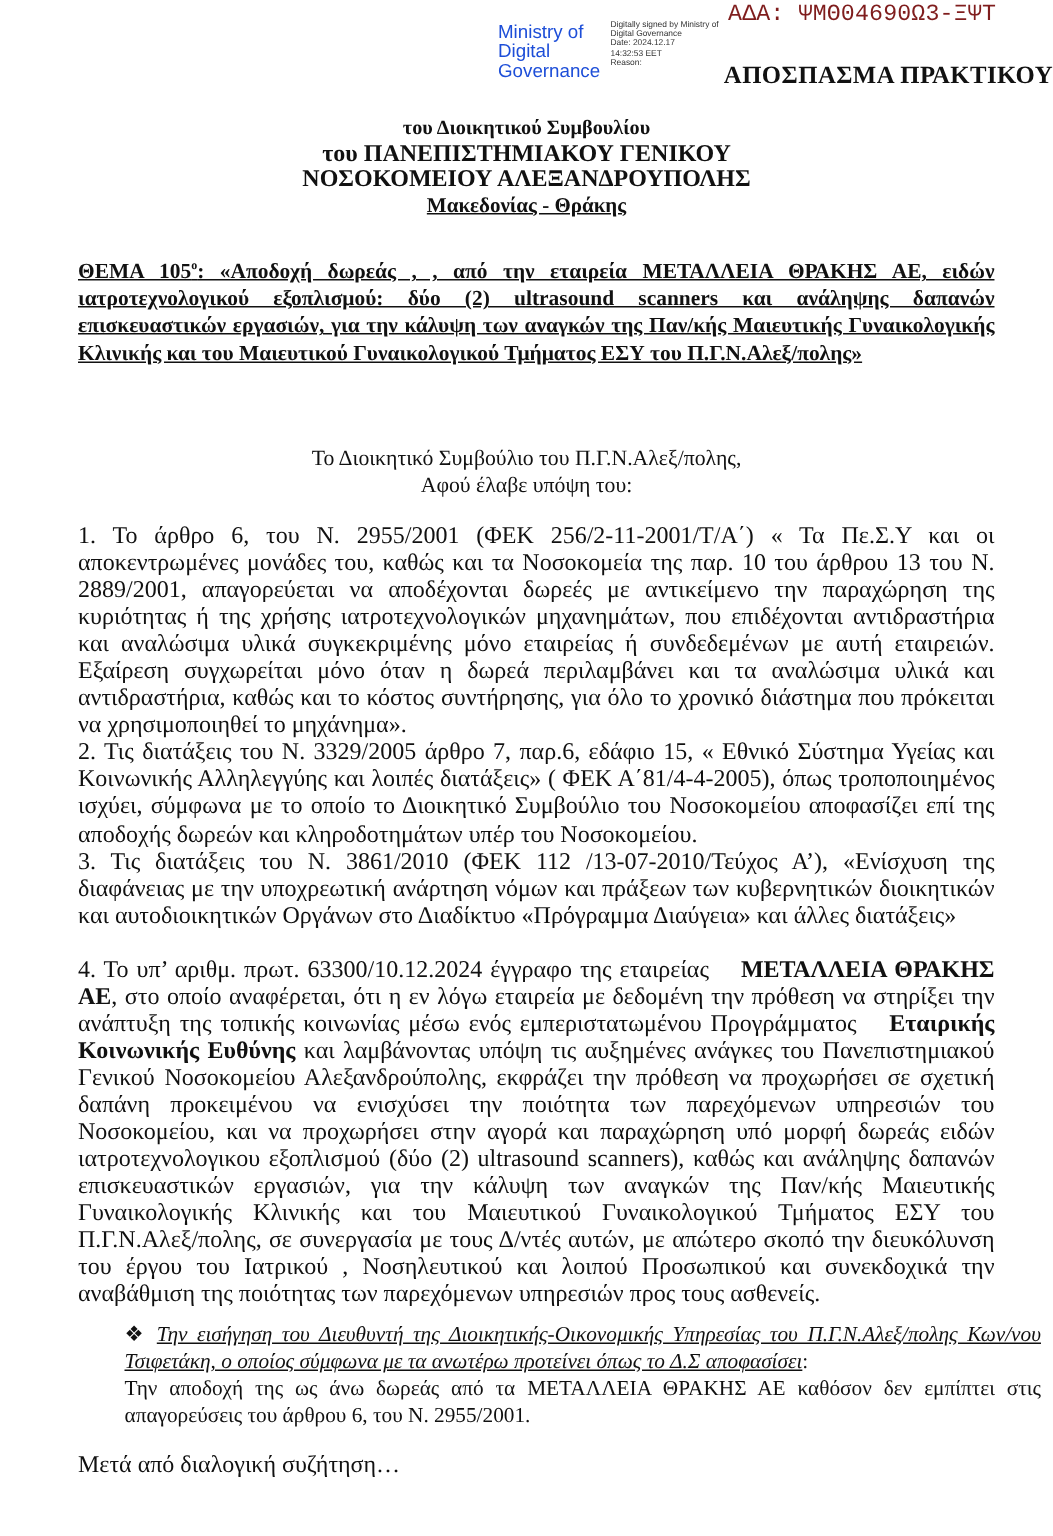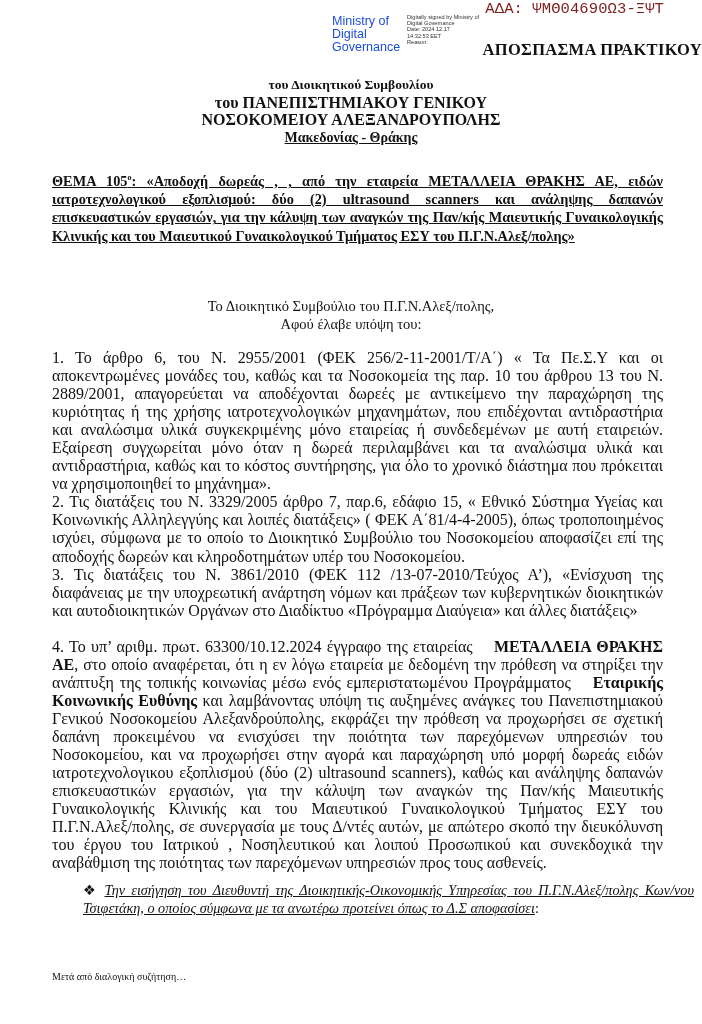--- a/index.html
+++ b/index.html
@@ -52,21 +52,21 @@
   .gap { height: 18px; }
   b { font-weight: bold; margin-left: 16px; }
   .recommend {
     position: absolute; top: 881px; left: 52px; width: 611px;
     font-size: 14.2px; line-height: 18.05px; text-align: justify; margin-left: 31px;
   }
   .recommend .ital { font-style: italic; text-decoration: underline; }
   .recommend .bullet { font-style: normal; margin-right: 6px; }
   .closing {
     position: absolute; top: 968px; left: 52px; width: 611px;
-    font-size: 10px; line-height: 18px;
+    font-size: 16px; line-height: 18px;
   }
 </style>
 </head>
 <body>
 
 <div class="ada">ΑΔΑ: ΨΜΘ04690Ω3-ΞΨΤ</div>
 
 <div>
   <div class="sig-name">Ministry of Digital Governance</div>
   <div class="sig-details">
@@ -98,15 +98,16 @@
 <div class="body-text">
   <p>1. Το άρθρο 6, του Ν. 2955/2001 (ΦΕΚ 256/2-11-2001/Τ/Α΄) « Τα Πε.Σ.Υ και οι αποκεντρωμένες μονάδες του, καθώς και τα Νοσοκομεία της παρ. 10 του άρθρου 13 του Ν. 2889/2001, απαγορεύεται να αποδέχονται δωρεές με αντικείμενο την παραχώρηση της κυριότητας ή της χρήσης ιατροτεχνολογικών μηχανημάτων, που επιδέχονται αντιδραστήρια και αναλώσιμα υλικά συγκεκριμένης μόνο εταιρείας ή συνδεδεμένων με αυτή εταιρειών. Εξαίρεση συγχωρείται μόνο όταν η δωρεά περιλαμβάνει και τα αναλώσιμα υλικά και αντιδραστήρια, καθώς και το κόστος συντήρησης, για όλο το χρονικό διάστημα που πρόκειται να χρησιμοποιηθεί το μηχάνημα».</p>
   <p>2. Τις διατάξεις του Ν. 3329/2005 άρθρο 7, παρ.6, εδάφιο 15, « Εθνικό Σύστημα Υγείας και Κοινωνικής Αλληλεγγύης και λοιπές διατάξεις» ( ΦΕΚ Α΄81/4-4-2005), όπως τροποποιημένος ισχύει, σύμφωνα με το οποίο το Διοικητικό Συμβούλιο του Νοσοκομείου αποφασίζει επί της αποδοχής δωρεών και κληροδοτημάτων υπέρ του Νοσοκομείου.</p>
   <p>3. Τις διατάξεις του Ν. 3861/2010 (ΦΕΚ 112 /13-07-2010/Τεύχος Α’), «Ενίσχυση της διαφάνειας με την υποχρεωτική ανάρτηση νόμων και πράξεων των κυβερνητικών διοικητικών και αυτοδιοικητικών Οργάνων στο Διαδίκτυο «Πρόγραμμα Διαύγεια» και άλλες διατάξεις»</p>
   <div class="gap"></div>
   <p><span>4. Το υπ’ αριθμ. πρωτ. 63300/10.12.2024 έγγραφο της εταιρείας </span><b>ΜΕΤΑΛΛΕΙΑ ΘΡΑΚΗΣ ΑΕ</b><span>, στο οποίο αναφέρεται, ότι η εν λόγω εταιρεία με δεδομένη την πρόθεση να στηρίξει την ανάπτυξη της τοπικής κοινωνίας μέσω ενός εμπεριστατωμένου Προγράμματος </span><b>Εταιρικής Κοινωνικής Ευθύνης</b><span> και λαμβάνοντας υπόψη τις αυξημένες ανάγκες του Πανεπιστημιακού Γενικού Νοσοκομείου Αλεξανδρούπολης, εκφράζει την πρόθεση να προχωρήσει σε σχετική δαπάνη προκειμένου να ενισχύσει την ποιότητα των παρεχόμενων υπηρεσιών του Νοσοκομείου, και να προχωρήσει στην αγορά και παραχώρηση υπό μορφή δωρεάς ειδών ιατροτεχνολογικου εξοπλισμού (δύο (2) ultrasound scanners), καθώς και ανάληψης δαπανών επισκευαστικών εργασιών, για την κάλυψη των αναγκών της Παν/κής Μαιευτικής Γυναικολογικής Κλινικής και του Μαιευτικού Γυναικολογικού Τμήματος ΕΣΥ του Π.Γ.Ν.Αλεξ/πολης, σε συνεργασία με τους Δ/ντές αυτών, με απώτερο σκοπό την διευκόλυνση του έργου του Ιατρικού , Νοσηλευτικού και λοιπού Προσωπικού και συνεκδοχικά την αναβάθμιση της ποιότητας των παρεχόμενων υπηρεσιών προς τους ασθενείς.</span></p>
 </div>
 
 <div class="recommend">
   <p style="margin:0"><span class="bullet">❖</span><span class="ital">Την εισήγηση του Διευθυντή της Διοικητικής-Οικονομικής Υπηρεσίας του Π.Γ.Ν.Αλεξ/πολης Κων/νου Τσιφετάκη, ο οποίος σύμφωνα με τα ανωτέρω προτείνει όπως το Δ.Σ αποφασίσει</span><span>:</span></p>
+  <p style="margin:0">Την αποδοχή της ως άνω δωρεάς από τα ΜΕΤΑΛΛΕΙΑ ΘΡΑΚΗΣ ΑΕ καθόσον δεν εμπίπτει στις απαγορεύσεις του άρθρου 6, του Ν. 2955/2001.</p>
 </div>
 
 <div class="closing">Μετά από διαλογική συζήτηση…</div>
 
 </body></html>

